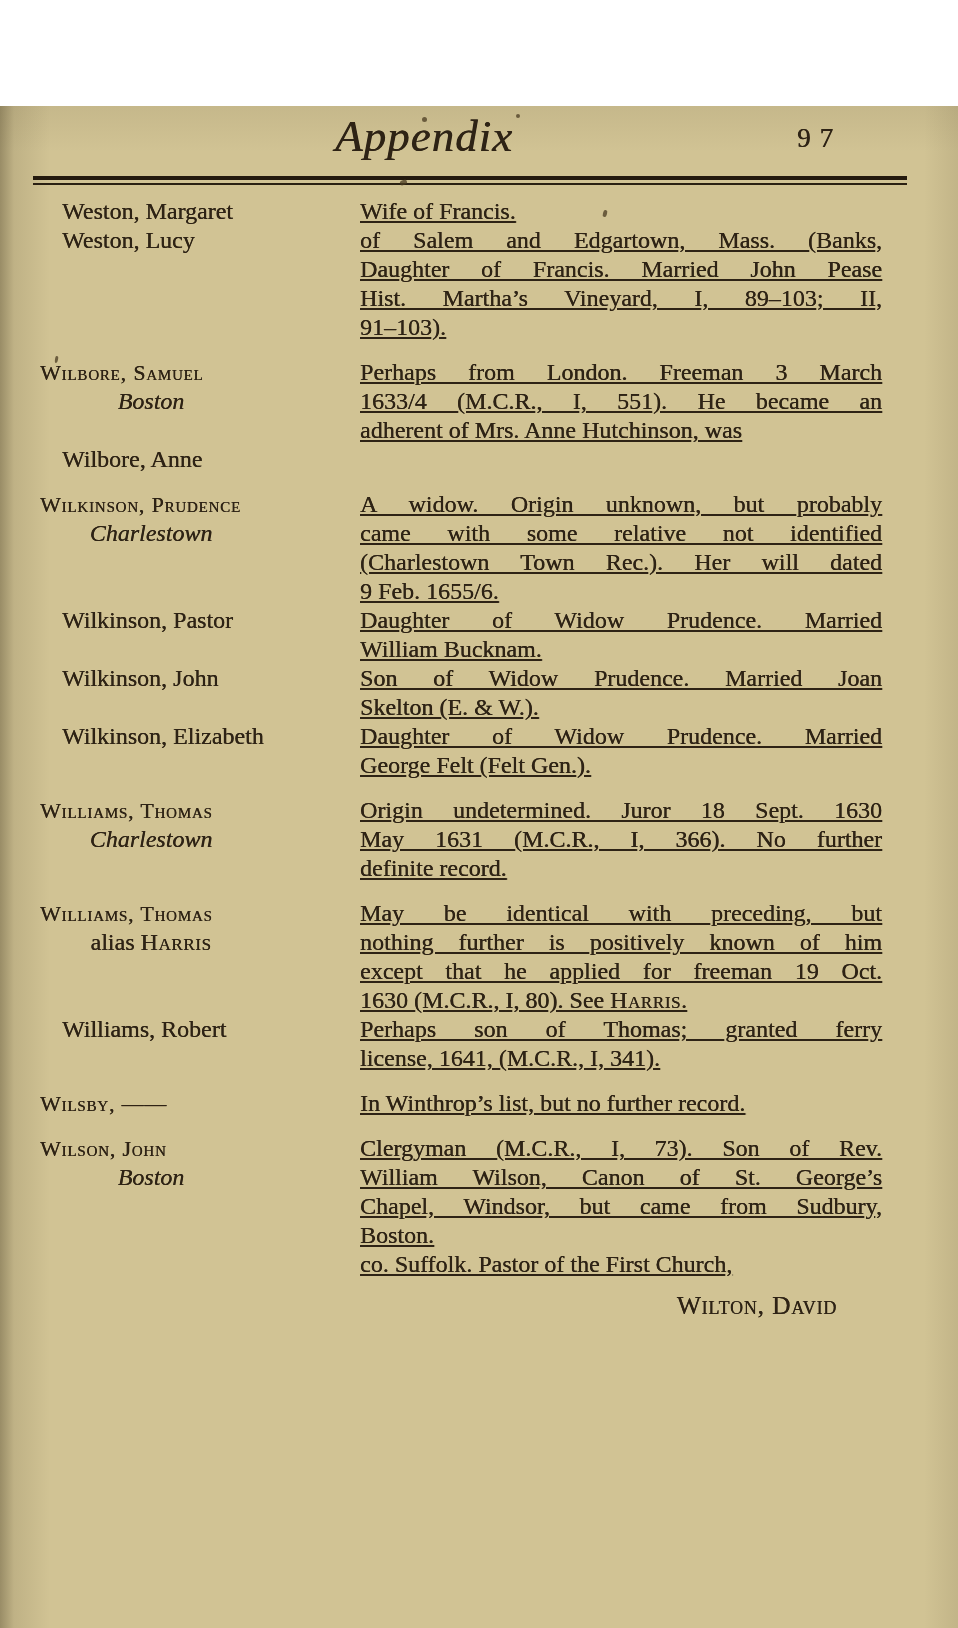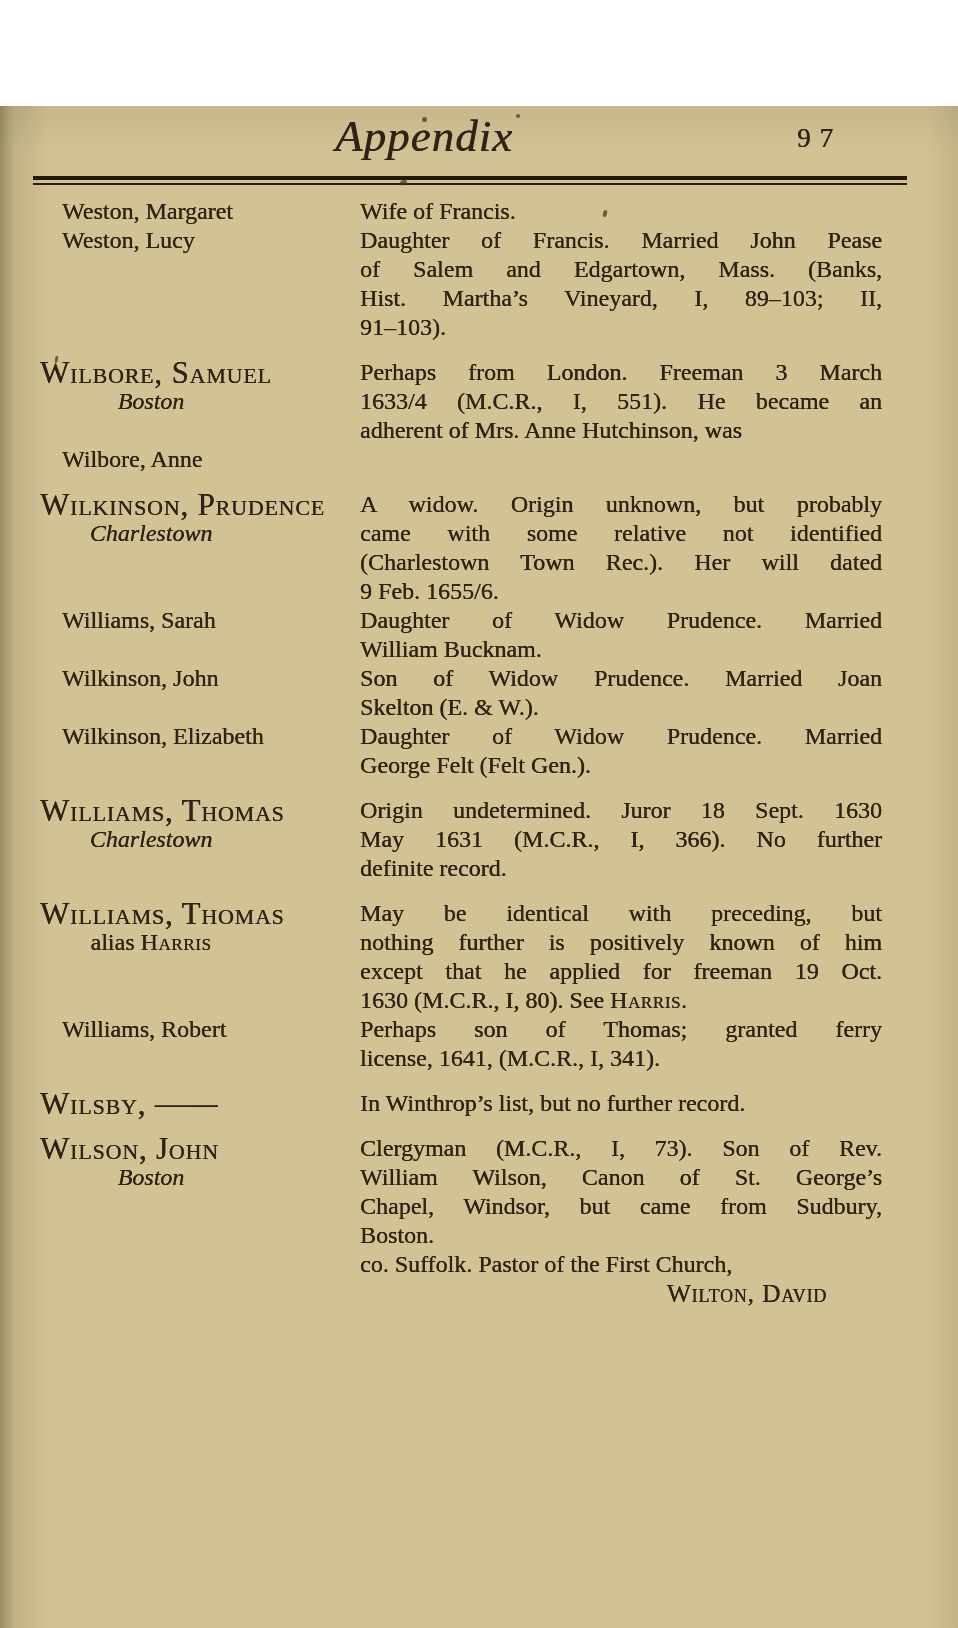--- a/index.html
+++ b/index.html
@@ -48,42 +48,44 @@
   }
   .group{margin-top:4px;}
   .group + .group{margin-top:16px;}
   .row{display:flex;align-items:flex-start;}
   .cell-left{width:325px;flex:0 0 325px;}
   .cell-right{width:522px;flex:0 0 522px;}
   .name{padding-left:27px;}
   .name.sc-name{
     padding-left:5px;
     font-variant:small-caps;
-    font-size:31px;
+    font-size:22px;
     letter-spacing:0.8px;
   }
   .place{
     margin-left:5px;width:222px;
     text-align:center;
     font-style:italic;
   }
   .place.alias{font-style:normal;}
   .sc{font-variant:small-caps;letter-spacing:0.6px;}
   .dline{
     text-align:justify;
     text-align-last:justify;
+    text-decoration:underline;
   }
   .cell-right .dline:last-child{text-align-last:left;}
   
   .catchword{
     width:882px;
-    padding-left:35px;
+    padding-left:45px;
     text-align:right;
     box-sizing:content-box;
     padding-right:0;
+    margin-top:12px;
   }
   .catchword .cw-inner{
     display:inline-block;
     margin-right:90px;
     font-variant:small-caps;
     font-size:25.5px;letter-spacing:0.8px;
     line-height:29px;
     text-shadow:0.3px 0 0 currentColor;
   }
   
@@ -120,22 +122,22 @@
         </div>
         <div class="cell-right">
           <div class="dline">Wife of Francis.</div>
         </div>
       </div>
       <div class="row">
         <div class="cell-left">
           <div class="name">Weston, Lucy</div>
         </div>
         <div class="cell-right">
+          <div class="dline">of Salem and Edgartown, Mass. (Banks,</div>
           <div class="dline">Daughter of Francis. Married John Pease</div>
-          <div class="dline">of Salem and Edgartown, Mass. (Banks,</div>
           <div class="dline">Hist. Martha’s Vineyard, I, 89–103; II,</div>
           <div class="dline">91–103).</div>
         </div>
       </div>
     </section>
 
     <section class="group">
       <div class="row">
         <div class="cell-left">
           <div class="name sc-name">Wilbore, Samuel</div>
@@ -162,21 +164,21 @@
         </div>
         <div class="cell-right">
           <div class="dline">A widow. Origin unknown, but probably</div>
           <div class="dline">came with some relative not identified</div>
           <div class="dline">(Charlestown Town Rec.). Her will dated</div>
           <div class="dline">9 Feb. 1655/6.</div>
         </div>
       </div>
       <div class="row">
         <div class="cell-left">
-          <div class="name">Williams, Sarah</div>
+          <div class="name">Wilkinson, Pastor</div>
         </div>
         <div class="cell-right">
           <div class="dline">Daughter of Widow Prudence. Married</div>
           <div class="dline">William Bucknam.</div>
         </div>
       </div>
       <div class="row">
         <div class="cell-left">
           <div class="name">Wilkinson, John</div>
         </div>

